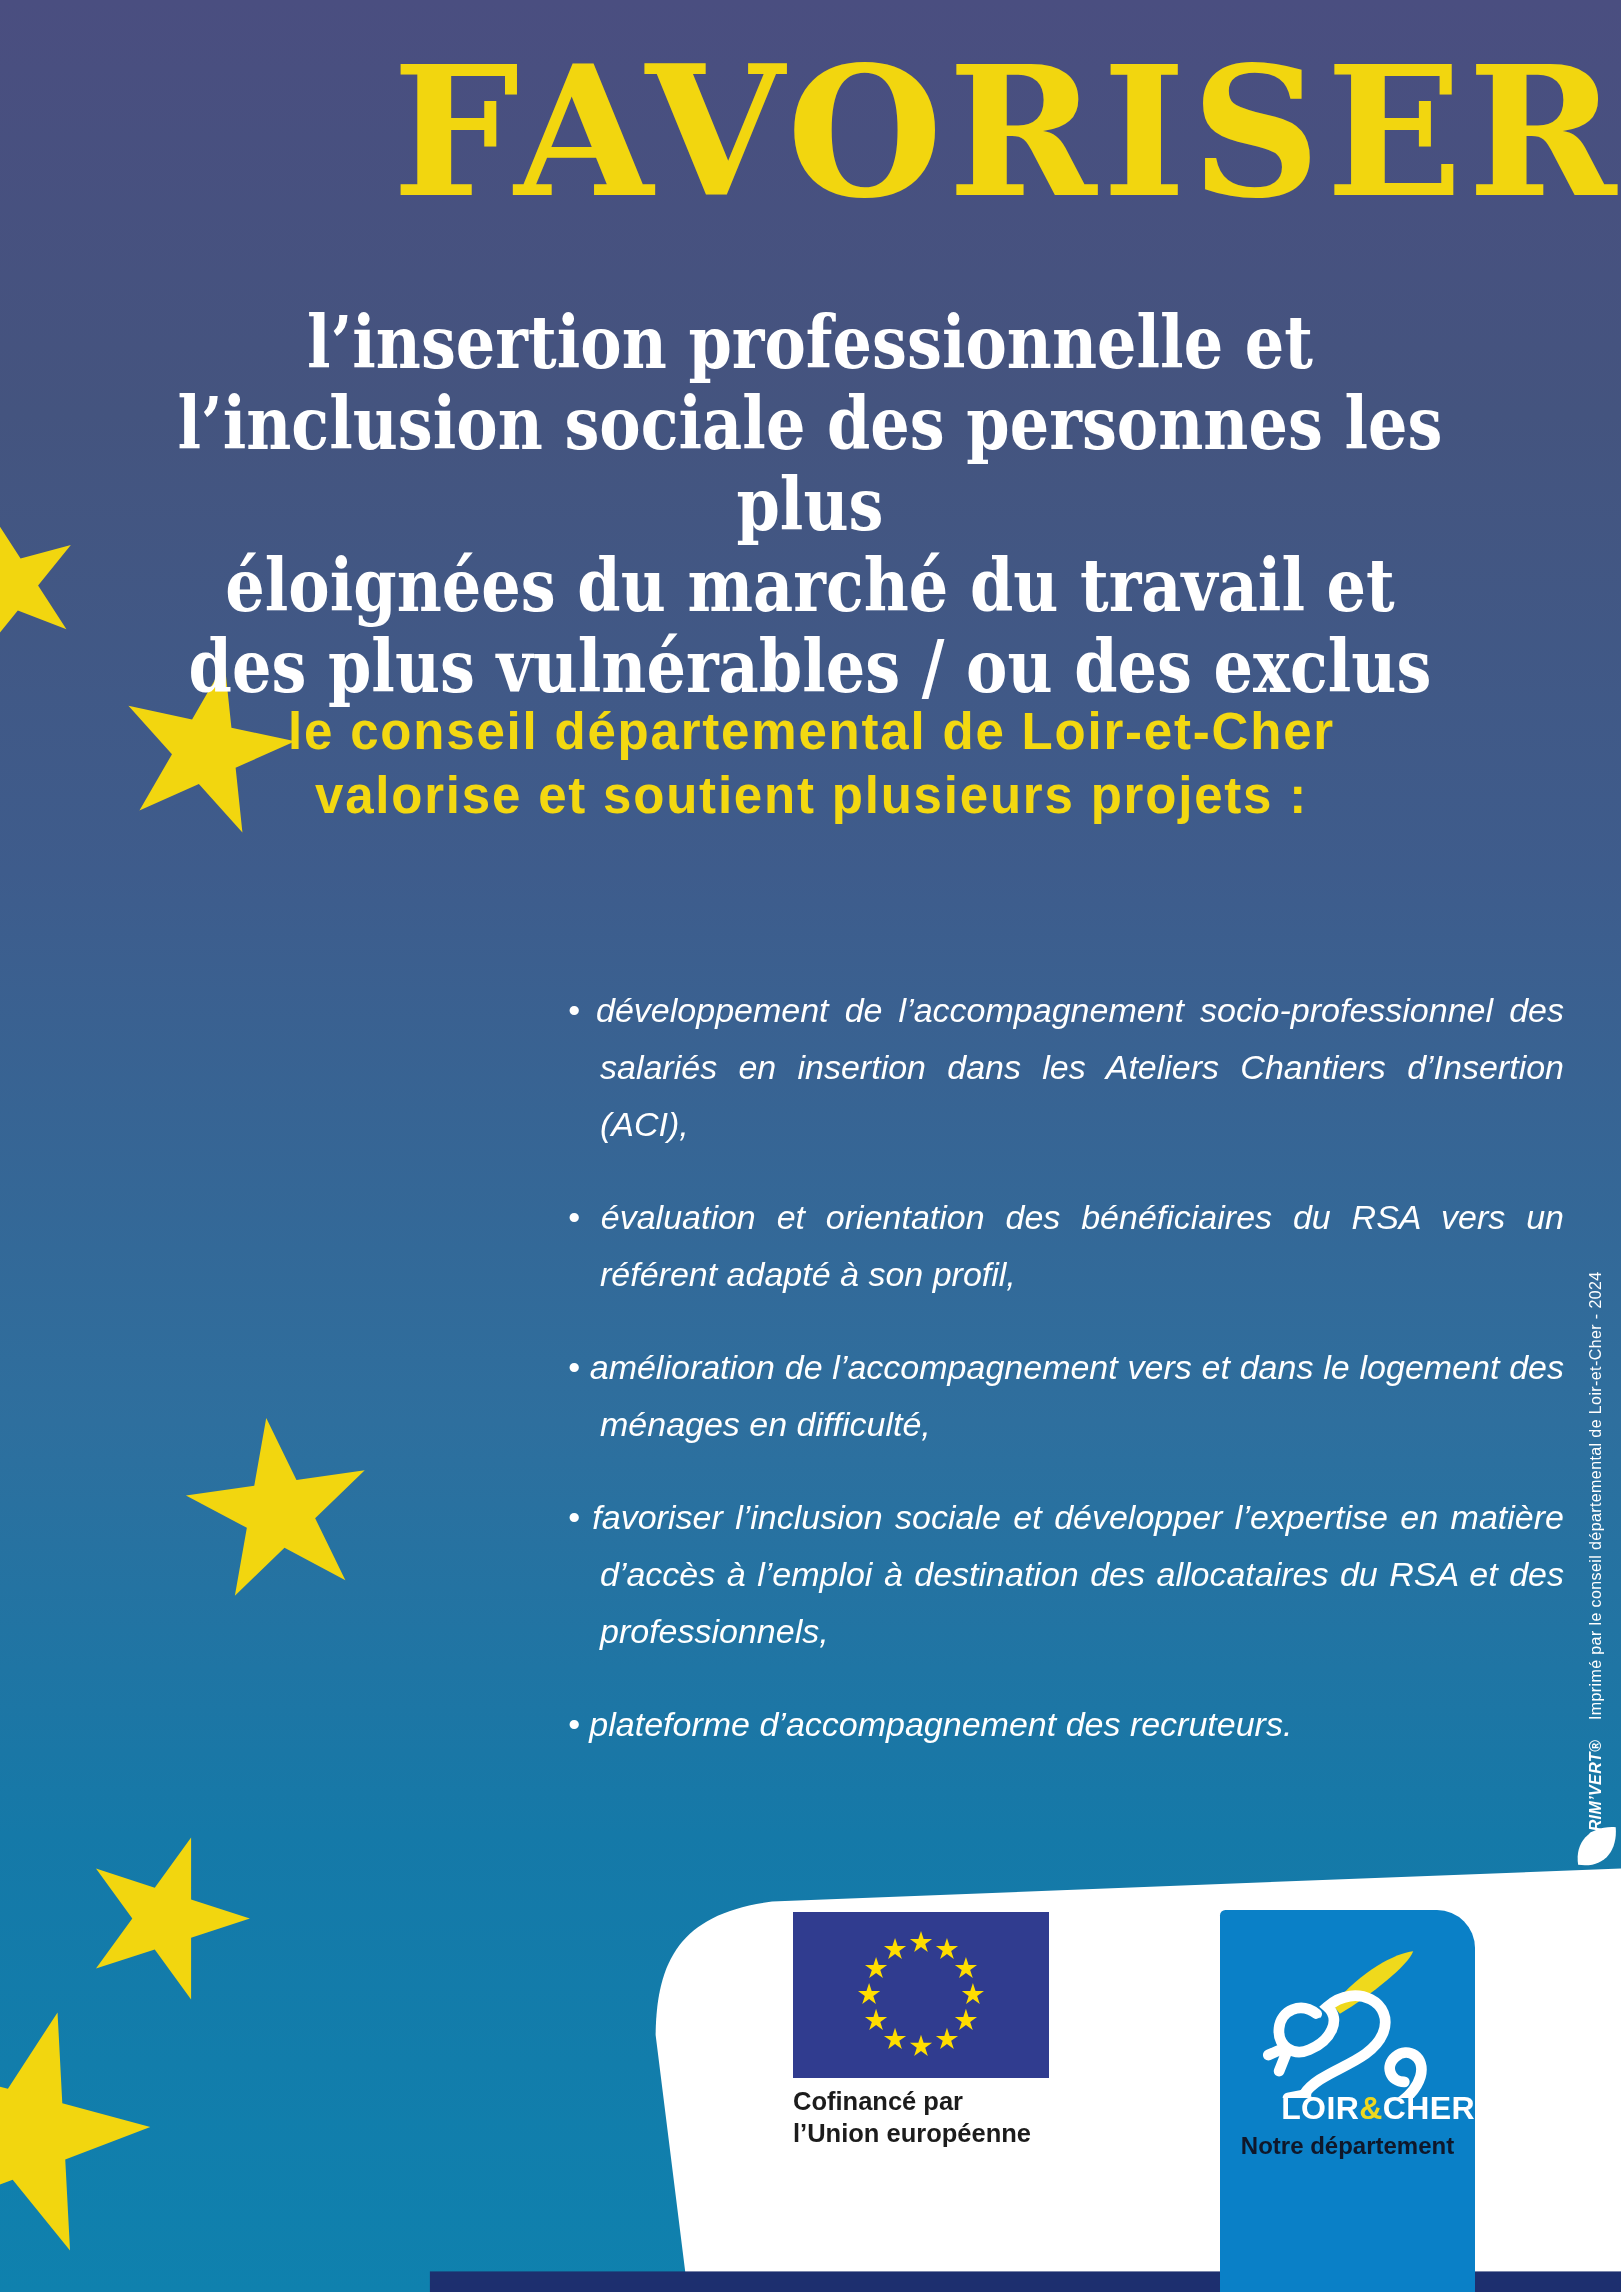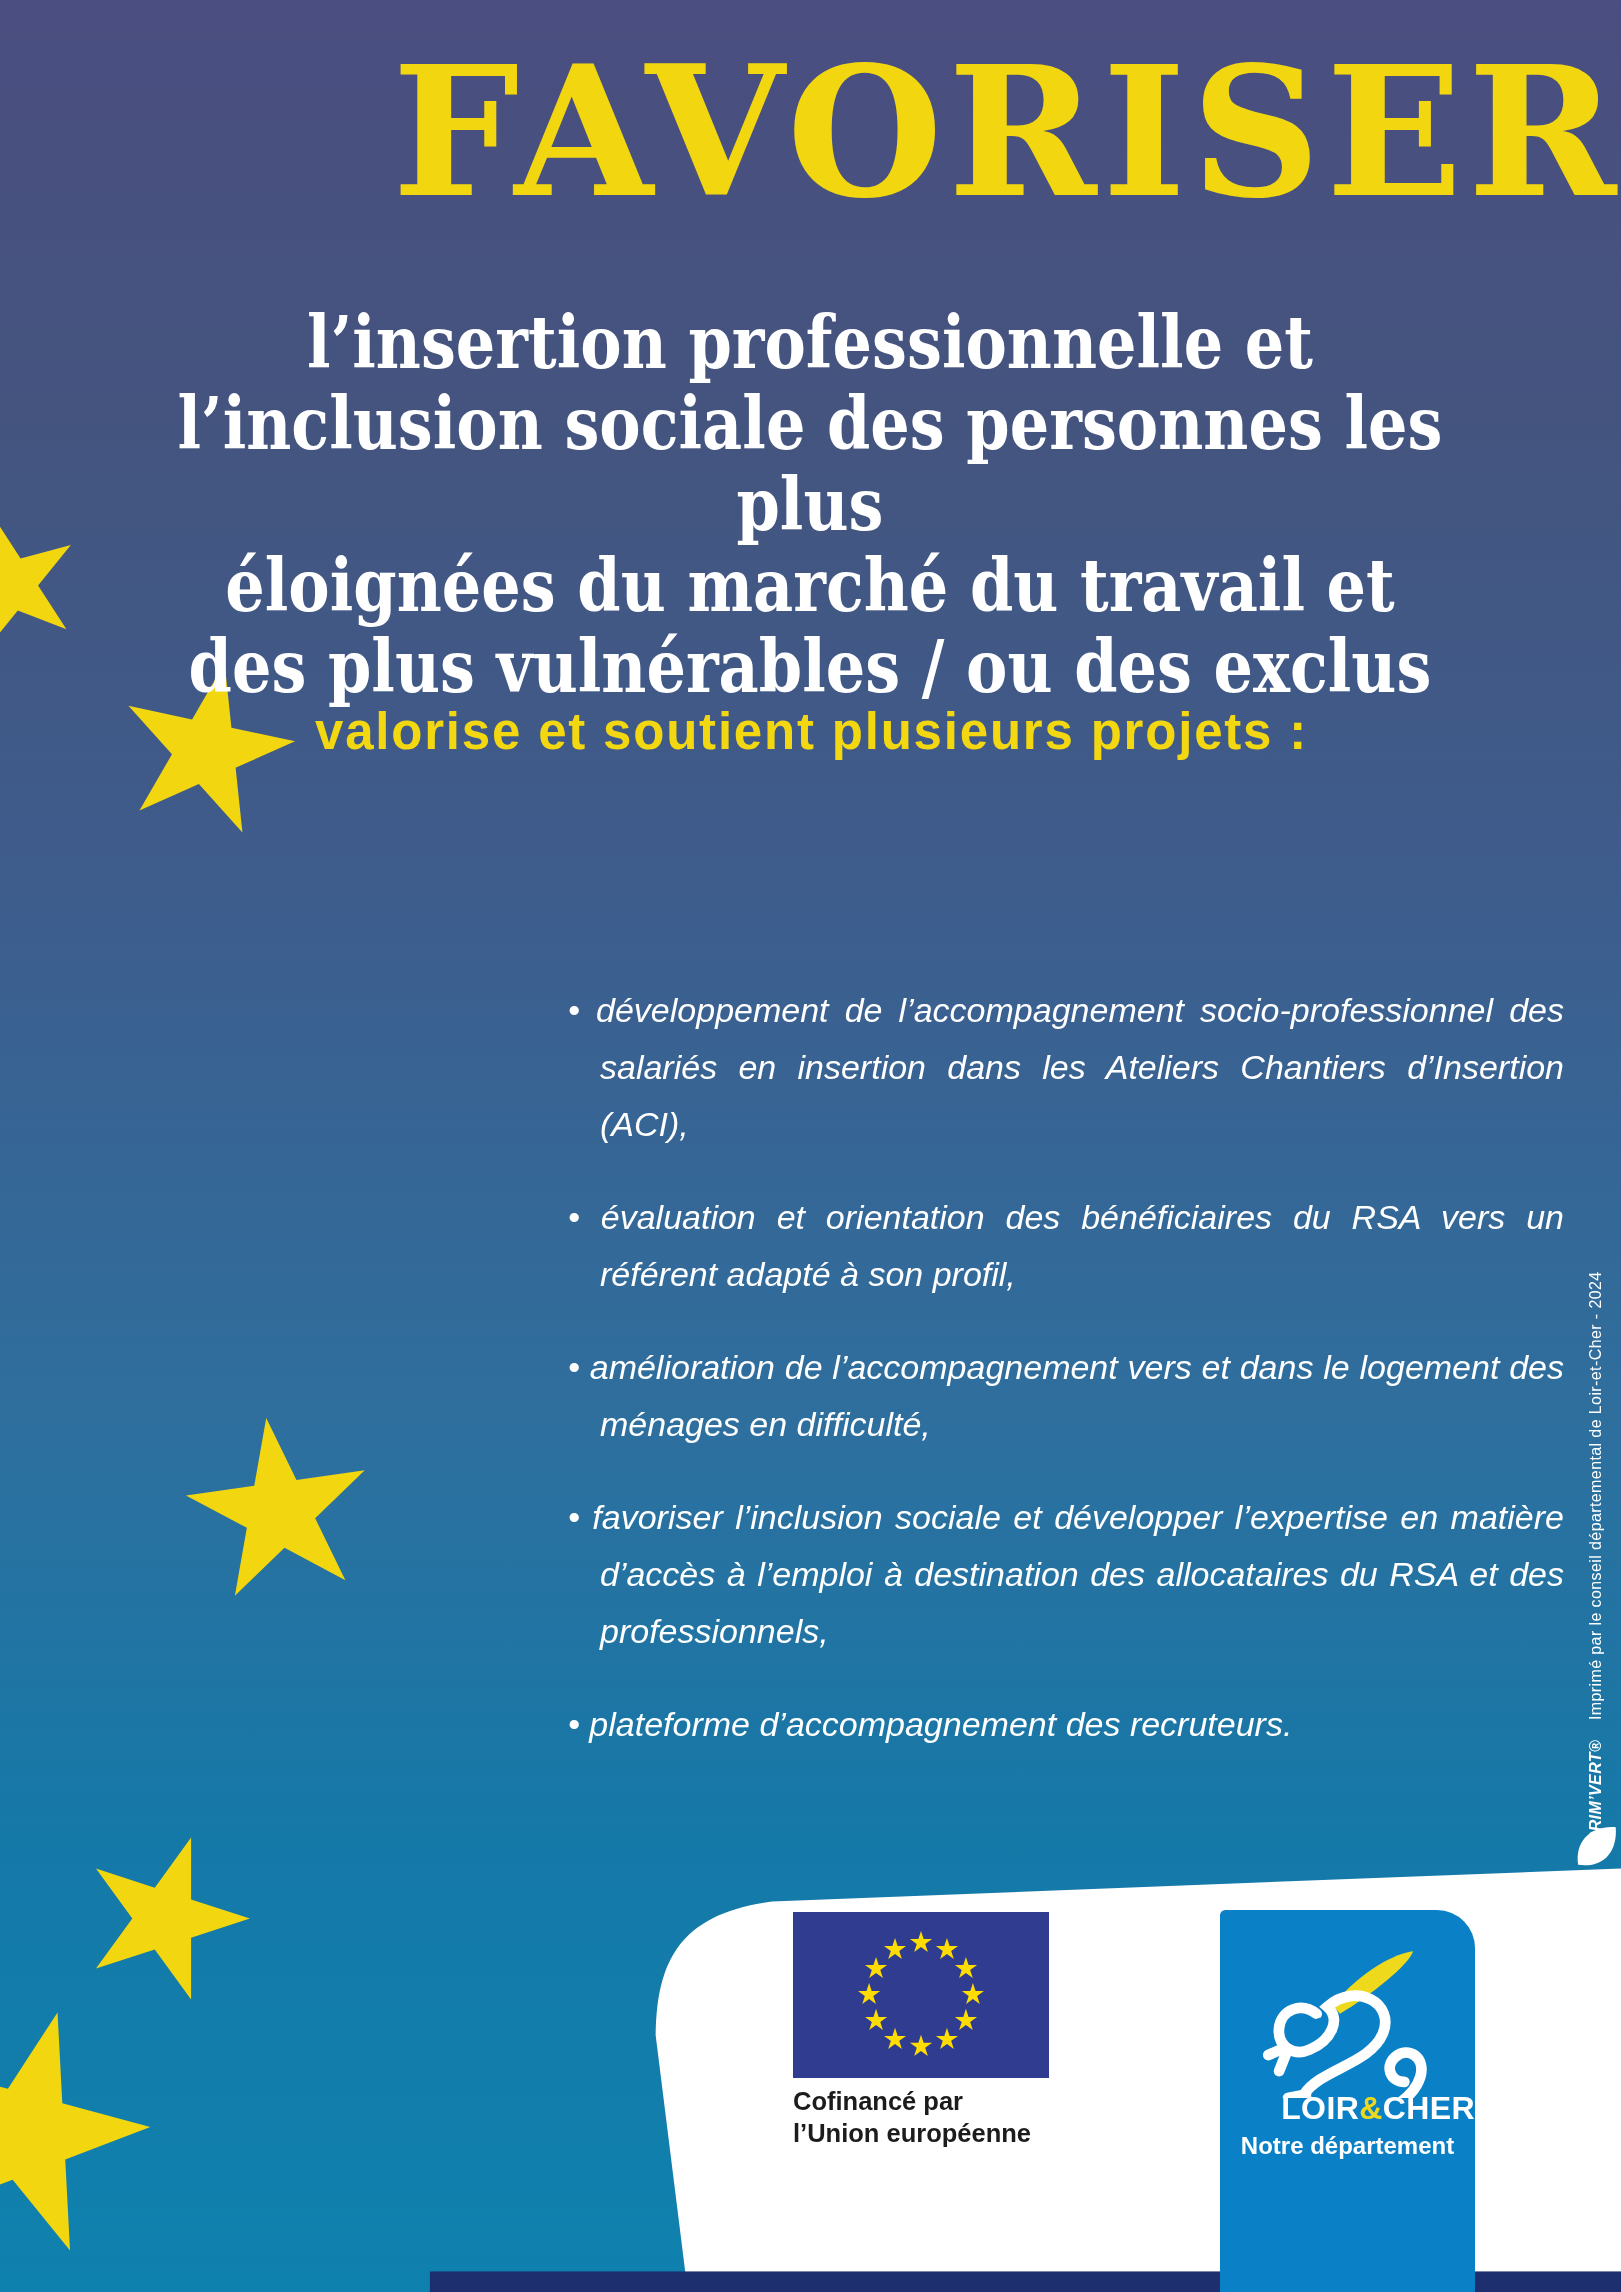--- a/index.html
+++ b/index.html
@@ -59,21 +59,21 @@
     left:1220px;top:1910px;width:255px;height:382px;
     background:#0A80C7;border-radius:5.4px 38px 0 0;
   }
   .dept-name{
     position:absolute;left:0;top:176px;width:100%;text-align:right;
     color:#FFFFFF;font-weight:700;font-size:32px;letter-spacing:0.4px;line-height:45px;
   }
   .dept-name .amp{color:#EDD71F;}
   .dept-tagline{
     position:absolute;left:0;top:222px;width:100%;text-align:center;
-    color:#ffffff;font-weight:600;font-size:24px;line-height:27px;
+    color:#0f172a;font-weight:600;font-size:24px;line-height:27px;
   }
 </style>
 </head>
 <body>
 
 <div id="canvas">
 
   <svg class="abs" style="left:0;top:0;" width="1622" height="2293" viewBox="0 0 1811 2560">
     <defs>
       <path id="star" d="M0,-1 L0.22451,-0.30902 L0.95106,-0.30902 L0.36327,0.11803 L0.58779,0.80902 L0,0.38197 L-0.58779,0.80902 L-0.36327,0.11803 L-0.95106,-0.30902 L-0.22451,-0.30902 Z"></path>
@@ -93,20 +93,21 @@
   <div class="abs title">FAVORISER</div>
 
   <div class="abs subtitle">
     <div>l’insertion professionnelle et</div>
     <div>l’inclusion sociale des personnes les plus</div>
     <div>éloignées du marché du travail et</div>
     <div>des plus vulnérables / ou des exclus</div>
   </div>
 
   <div class="abs intro">
+    <div>le conseil départemental de Loir-et-Cher</div>
     <div>valorise et soutient plusieurs projets :</div>
   </div>
 
   <ul class="abs bullets">
     <li>développement de l’accompagnement socio-professionnel des salariés en insertion dans les Ateliers Chantiers d’Insertion (ACI),</li>
     <li>évaluation et orientation des bénéficiaires du RSA vers un référent adapté à son profil,</li>
     <li>amélioration de l’accompagnement vers et dans le logement des ménages en difficulté,</li>
     <li>favoriser l’inclusion sociale et développer l’expertise en matière d’accès à l’emploi à destination des allocataires du RSA et des professionnels,</li>
     <li>plateforme d’accompagnement des recruteurs.</li>
   </ul>

